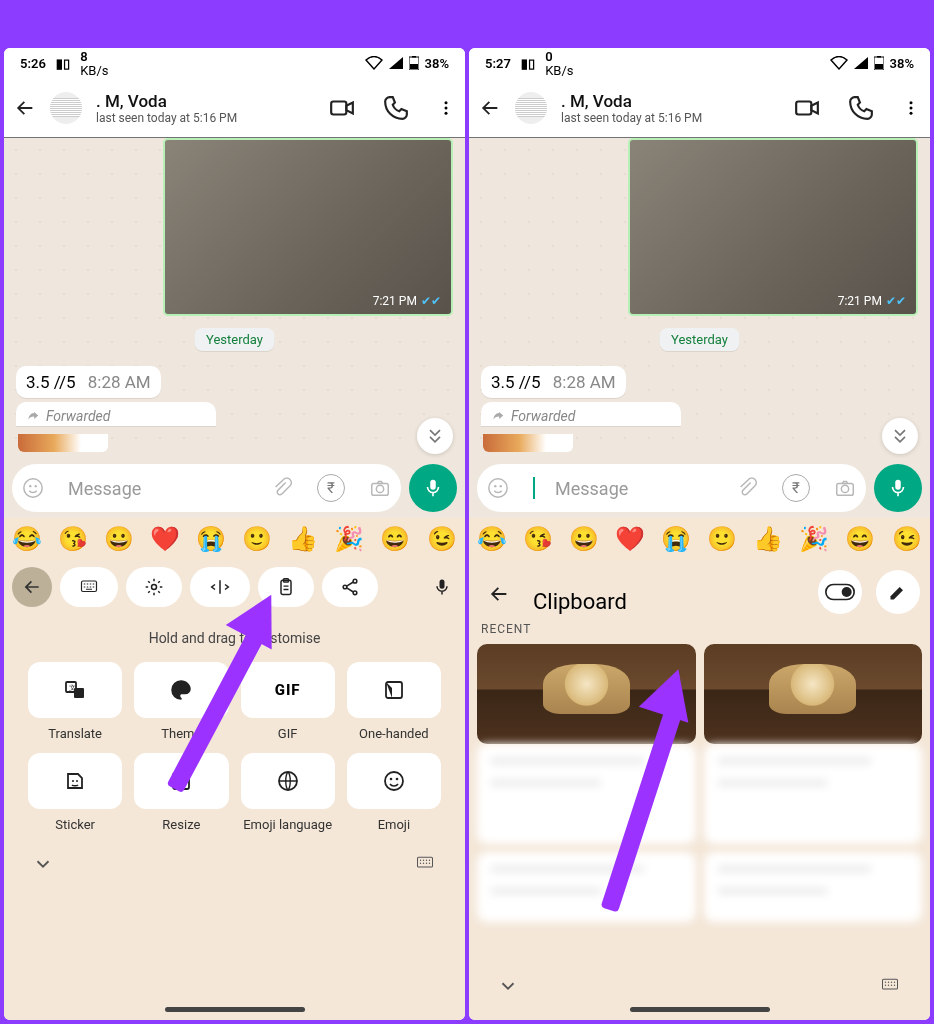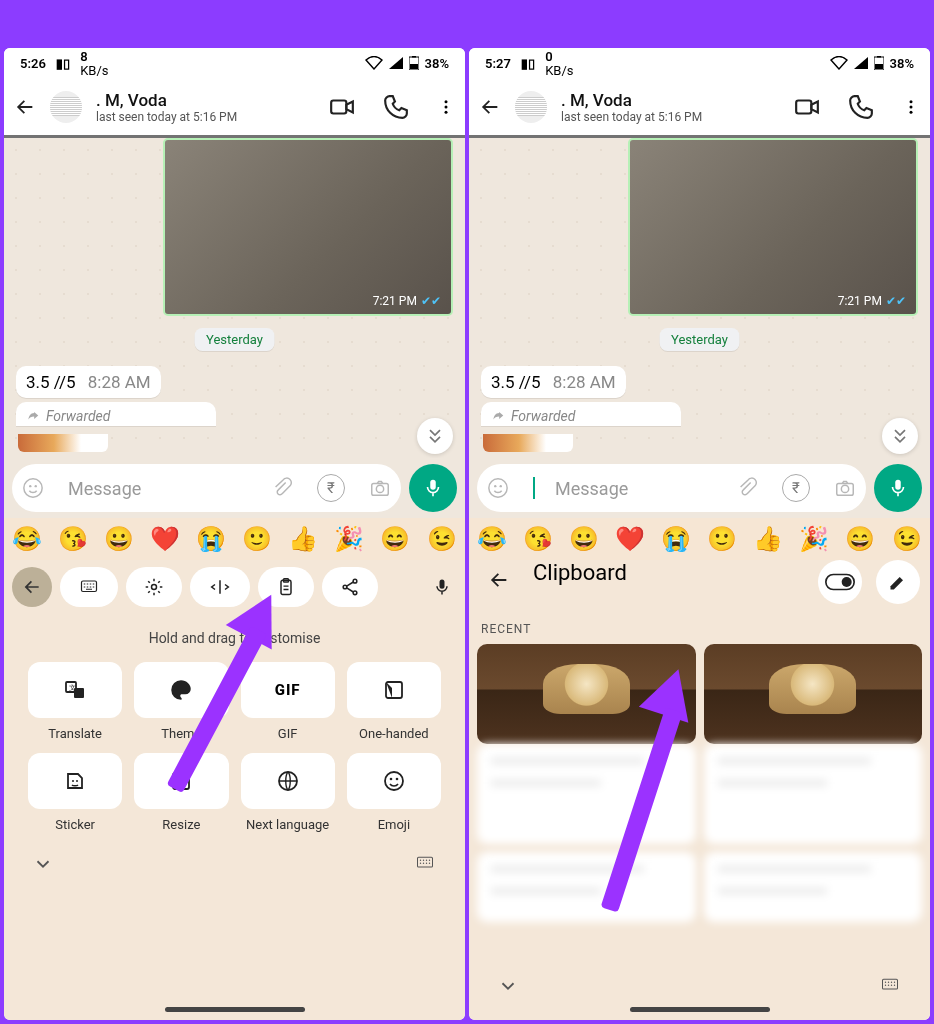--- a/index.html
+++ b/index.html
@@ -39,21 +39,21 @@
   .sb-sub { font-size:13px; line-height:1; font-weight:400;}
   .sb-speed { display:flex; flex-direction:column; align-items:flex-start;}
   
   .chathead {
     height: 62px;
     display:flex;
     align-items:center;
     padding: 0 10px;
     gap: 14px;
     background:#fff;
-    border-bottom: 3px solid #737373;
+    border-bottom: 1px solid #737373;
   }
   .back { width:22px; height:22px; }
   .avatar { width:32px; height:32px; border-radius:16px; background:#eee; display:flex; align-items:center; justify-content:center; overflow:hidden;}
   .avatar-inner { width:100%; height:60%; background: repeating-linear-gradient(0deg,#ccc,#ccc 1px,#fff 1px,#fff 2px);}
   .name-block { flex:1; }
   .name { font-size:17px; font-weight:500; color:#111;}
   .lastseen { font-size:12px; color:#555;}
   .head-ic { width:26px; height:26px; margin-left:14px;}
   
   .chatbody {
@@ -170,21 +170,21 @@
     display:flex; align-items:center; justify-content:center;
   }
   .glabel { font-size:13px; color:#333;}
   .bottomrow {
     height:40px;
     display:flex; align-items:center; justify-content:space-between;
     padding:0 28px;
   }
   
   .cb-header {
-    height:54px; display:flex; align-items:flex-start; gap:14px; padding:0 10px;
+    height:54px; display:flex; align-items:flex-end; gap:14px; padding:0 10px;
   }
   .cb-back { width:40px; height:40px; display:flex;align-items:center;justify-content:center;}
   .cb-title { flex:1; font-size:22px; font-weight:400;}
   .cb-pill { width:44px; height:44px; border-radius:22px; background:#fff; display:flex;align-items:center;justify-content:center;}
   .cb-sec { padding:8px 12px; font-size:12px; letter-spacing:1px; color:#555;}
   .cb-row { display:flex; gap:8px; padding:0 8px;}
   .cb-thumb {
     flex:1; height:100px; border-radius:10px;
     background: linear-gradient(180deg,#5b3d24 0%,#6b4a2e 45%,#3a2616 46%,#4e331f 100%);
     position:relative;
@@ -458,21 +458,21 @@
           </div>
         <div class="glabel">Resize</div>
       </div>
       <div class="gitem">
         <div class="gbtn">
             <svg viewBox="0 0 24 24" width="24" height="24">
               <circle cx="12" cy="12" r="9" fill="none" stroke="#222" stroke-width="1.8"></circle>
               <path d="M3 12h18M12 3c3 3 3 15 0 18M12 3c-3 3-3 15 0 18" fill="none" stroke="#222" stroke-width="1.4"></path>
             </svg>
           </div>
-        <div class="glabel">Next language</div>
+        <div class="glabel">Emoji language</div>
       </div>
       <div class="gitem">
         <div class="gbtn">
             <svg viewBox="0 0 24 24" width="24" height="24">
               <circle cx="12" cy="12" r="9" fill="none" stroke="#222" stroke-width="1.8"></circle>
               <circle cx="9" cy="10" r="1.3" fill="#222"></circle>
               <circle cx="15" cy="10" r="1.3" fill="#222"></circle>
               <path d="M8 15c1 1.5 2.5 2 4 2s3-.5 4-2" fill="none" stroke="#222" stroke-width="1.6"></path>
             </svg>
           </div>

